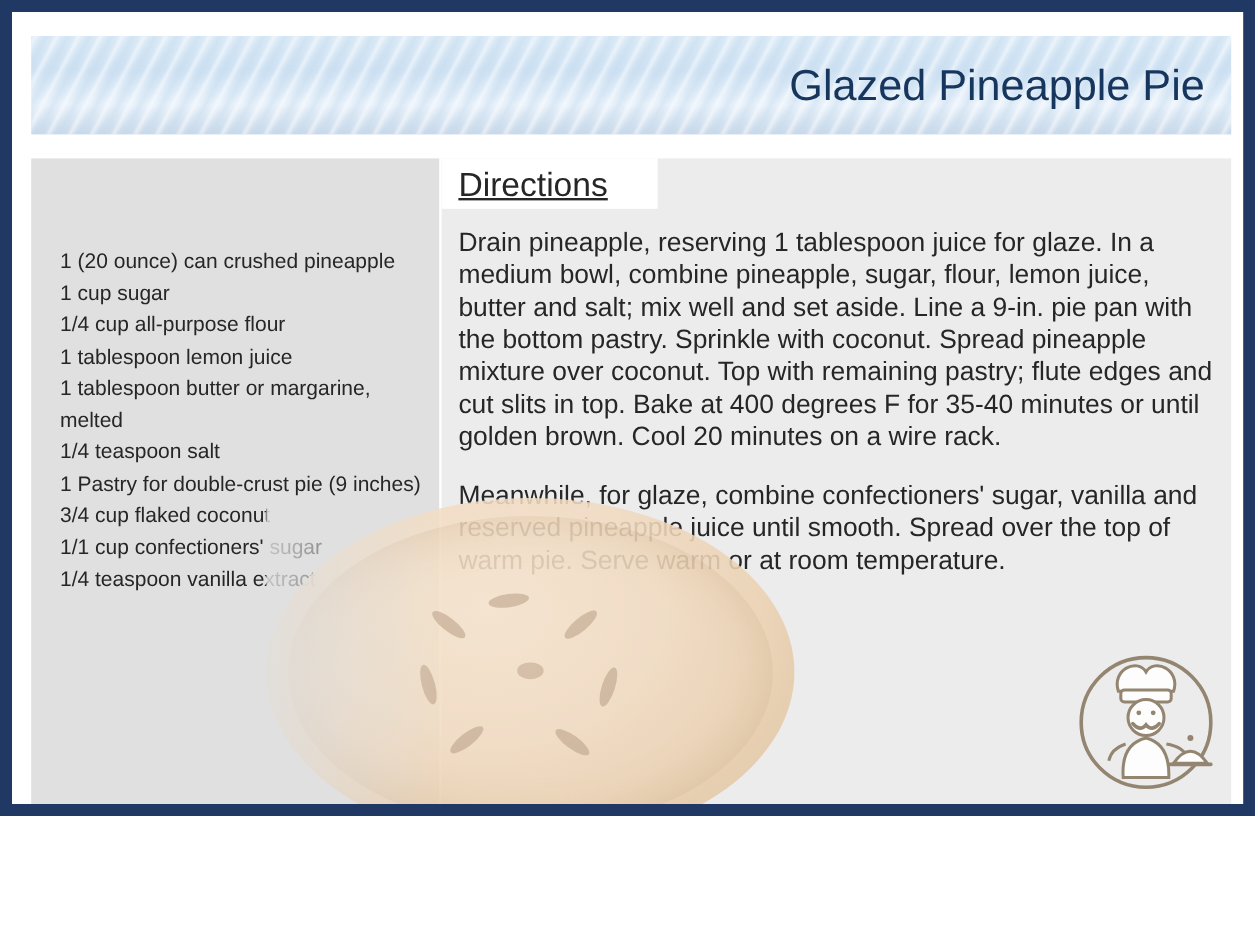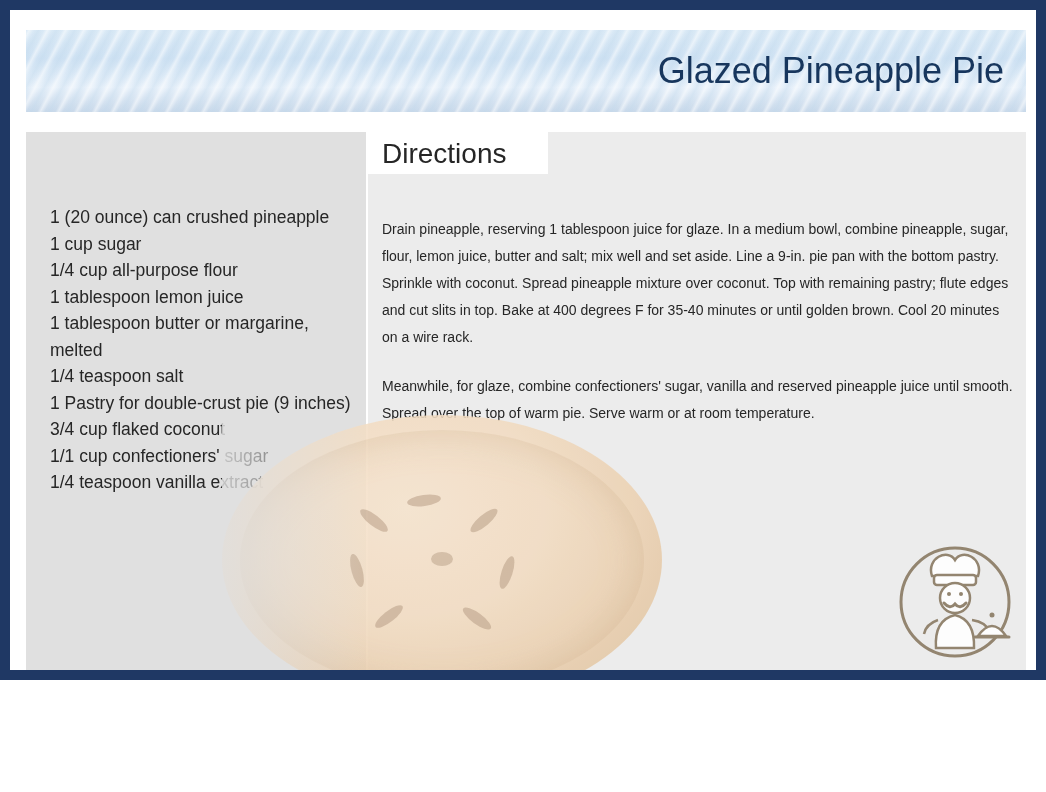--- a/index.html
+++ b/index.html
@@ -87,39 +87,39 @@
     position: absolute;
     top: 0;
     left: 0;
     background: #ffffff;
     padding: 6px 18px 4px 14px;
     font-size: 28px;
     color: #262626;
     line-height: 1.15;
   }
   .panel-left .section-header { width: 172px; }
-  .panel-right .section-header { left: 0; padding-left: 14px; width: 148px; }
+  .panel-right .section-header { left: 0; padding-left: 14px; width: 148px; text-decoration: underline; }
 
   .body-text {
     position: absolute;
     left: 24px;
     font-size: 17.5px;
     line-height: 26.5px;
     color: #262626;
   }
   .ingredients-text {
     top: 72px;
     width: 310px;
     white-space: pre-line;
   }
   .directions-text {
     left: 14px;
-    top: 84px;
+    top: 56px;
     width: 632px;
-    font-size: 14px;
+    font-size: 22px;
     line-height: 27px;
   }
   .directions-text p {
     margin: 0 0 22px 0;
   }
   .directions-text p:last-child { margin-bottom: 2px; }
 
   
   .pie-photo {
     position: absolute;

